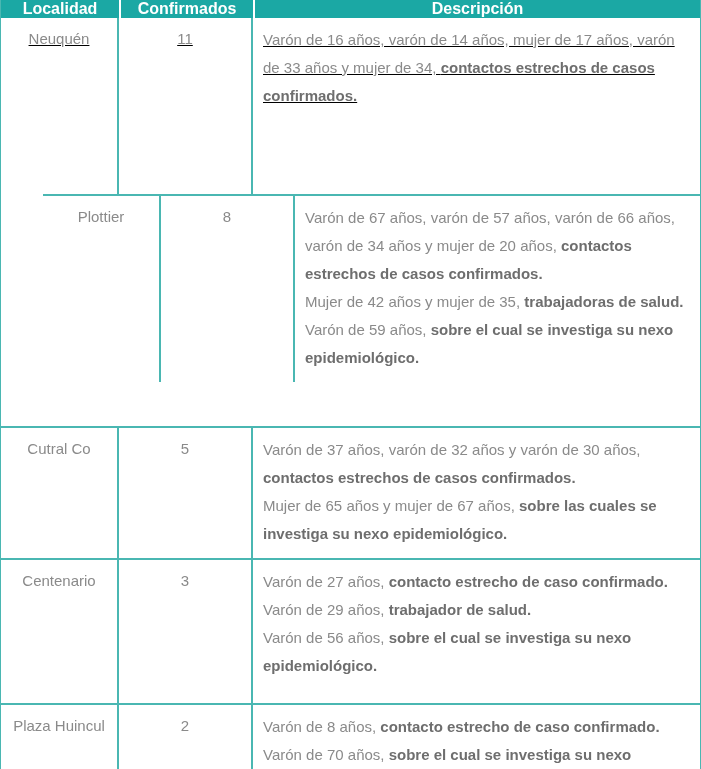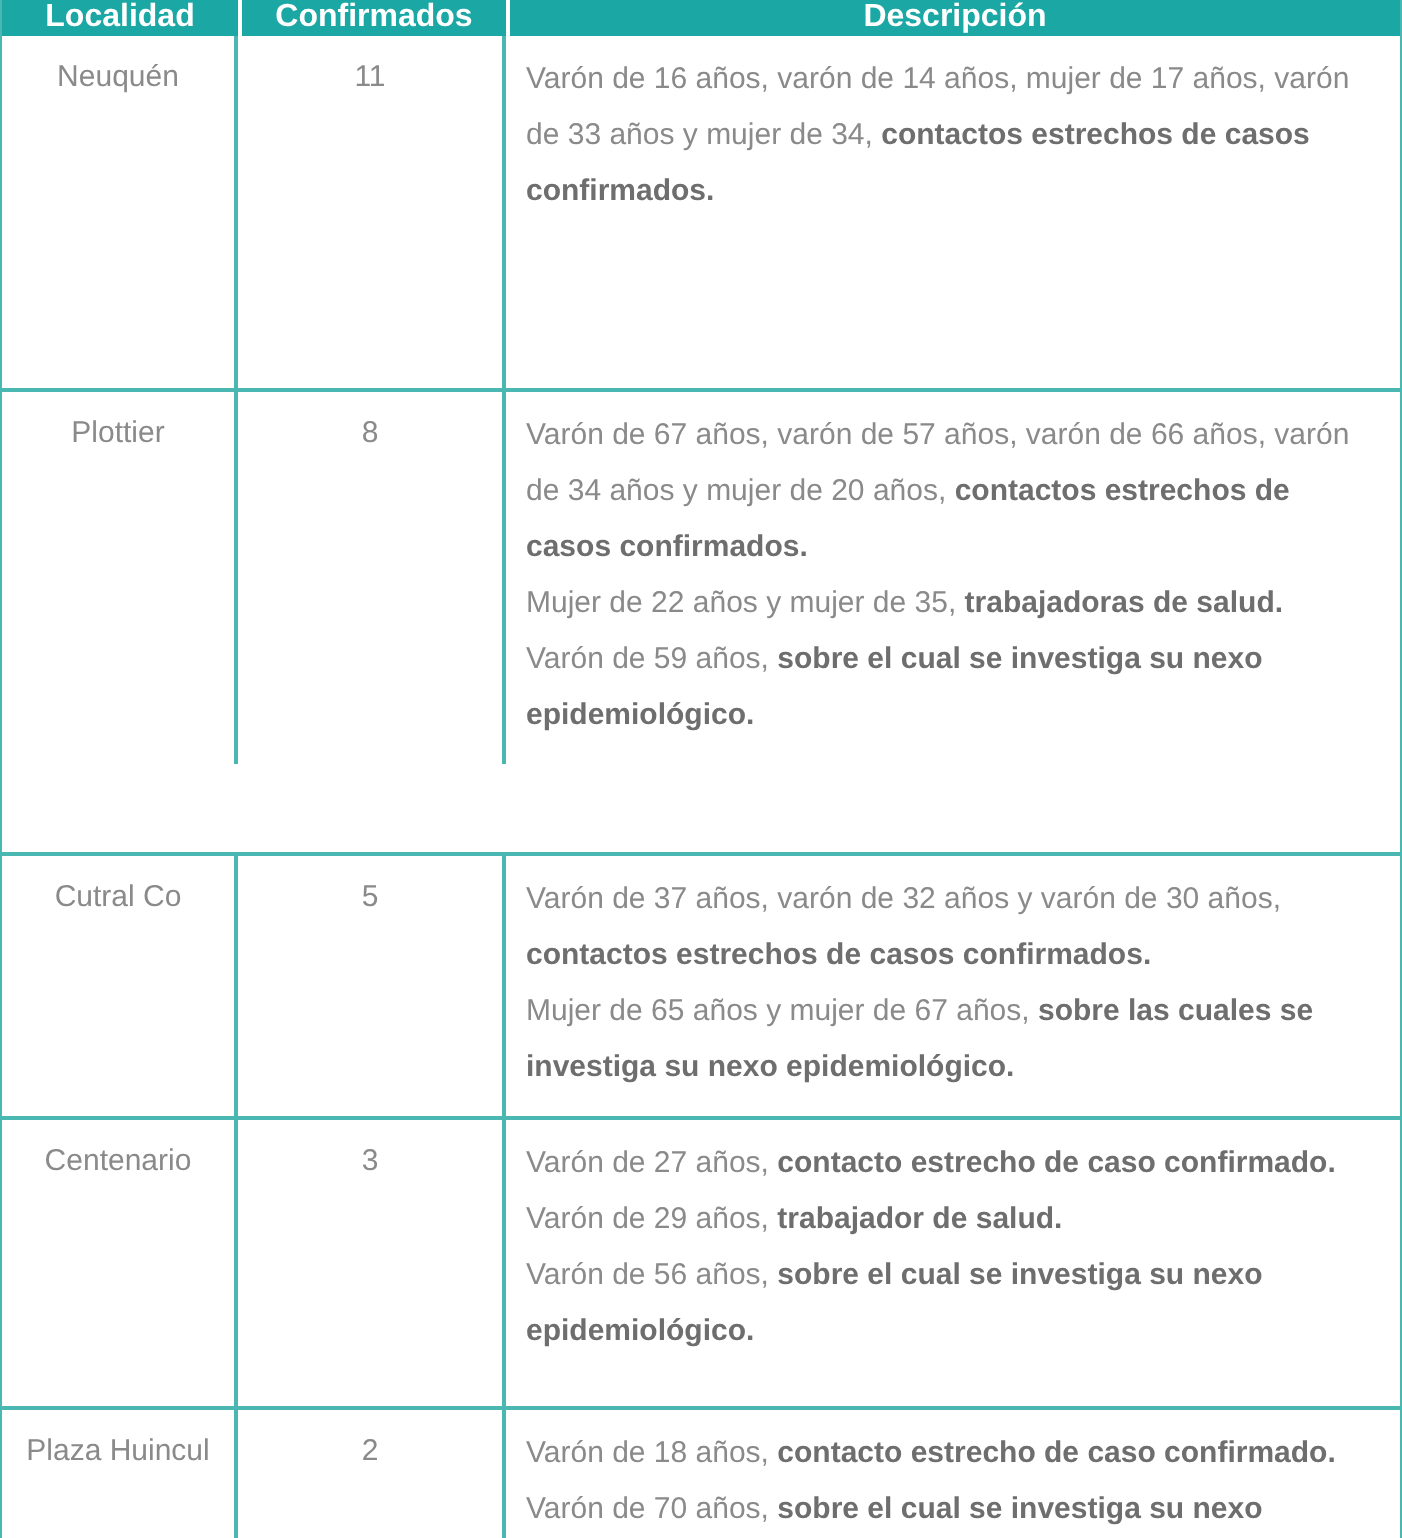--- a/index.html
+++ b/index.html
@@ -45,22 +45,22 @@
   .cell.loc, .cell.num{
     text-align:center;
     padding-top:12px;
     border-right:2px solid var(--line);
     line-height:1.2;
   }
   .cell.desc{ padding:8px 14px 10px 10px; }
   .cell.desc p{ margin:0; line-height:28px; }
   .cell.desc .b{ font-weight:bold; color:var(--text-bold); }
   
-  .row:nth-child(1){ min-height:176px; }
-  .row:nth-child(2){ min-height:171px; }
+  .row:nth-child(1){ min-height:176px;text-decoration:underline; }
+  .row:nth-child(2){ min-height:171px;margin-left:42px; }
   .row:nth-child(3){ min-height:120px;margin-top:44px; }
   .row:nth-child(4){ min-height:145px; }
   .row:nth-child(5){ min-height:124px; }
 </style>
 </head>
 <body>
 
 <div class="table">
   <div class="header-row">
     <div class="header-cell">Localidad</div>
@@ -73,21 +73,21 @@
         <div class="cell num">11</div>
         <div class="cell desc">
           <p><span>Varón de 16 años, varón de 14 años, mujer de 17 años, varón de 33 años y mujer de 34, </span><span class="b">contactos estrechos de casos confirmados.</span></p>
         </div>
       </div>
       <div class="row">
         <div class="cell loc">Plottier</div>
         <div class="cell num">8</div>
         <div class="cell desc">
           <p><span>Varón de 67 años, varón de 57 años, varón de 66 años, varón de 34 años y mujer de 20 años, </span><span class="b">contactos estrechos de casos confirmados.</span></p>
-          <p><span>Mujer de 22 años y mujer de 35, </span><span class="b">trabajadoras de salud.</span></p>
+          <p><span>Mujer de 42 años y mujer de 35, </span><span class="b">trabajadoras de salud.</span></p>
           <p><span>Varón de 59 años, </span><span class="b">sobre el cual se investiga su nexo epidemiológico.</span></p>
         </div>
       </div>
       <div class="row">
         <div class="cell loc">Cutral Co</div>
         <div class="cell num">5</div>
         <div class="cell desc">
           <p><span>Varón de 37 años, varón de 32 años y varón de 30 años, </span><span class="b">contactos estrechos de casos confirmados.</span></p>
           <p><span>Mujer de 65 años y mujer de 67 años, </span><span class="b">sobre las cuales se investiga su nexo epidemiológico.</span></p>
         </div>
@@ -98,18 +98,18 @@
         <div class="cell desc">
           <p><span>Varón de 27 años, </span><span class="b">contacto estrecho de caso confirmado.</span></p>
           <p><span>Varón de 29 años, </span><span class="b">trabajador de salud.</span></p>
           <p><span>Varón de 56 años, </span><span class="b">sobre el cual se investiga su nexo epidemiológico.</span></p>
         </div>
       </div>
       <div class="row">
         <div class="cell loc">Plaza Huincul</div>
         <div class="cell num">2</div>
         <div class="cell desc">
-          <p><span>Varón de 18 años, </span><span class="b">contacto estrecho de caso confirmado.</span></p>
+          <p><span>Varón de 8 años, </span><span class="b">contacto estrecho de caso confirmado.</span></p>
           <p><span>Varón de 70 años, </span><span class="b">sobre el cual se investiga su nexo epidemiológico.</span></p>
         </div>
       </div>
     </div>
 </div>
 
 </body></html>

